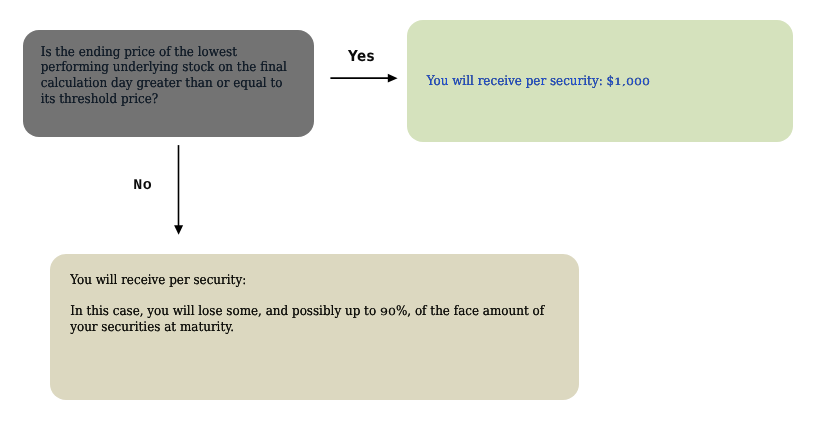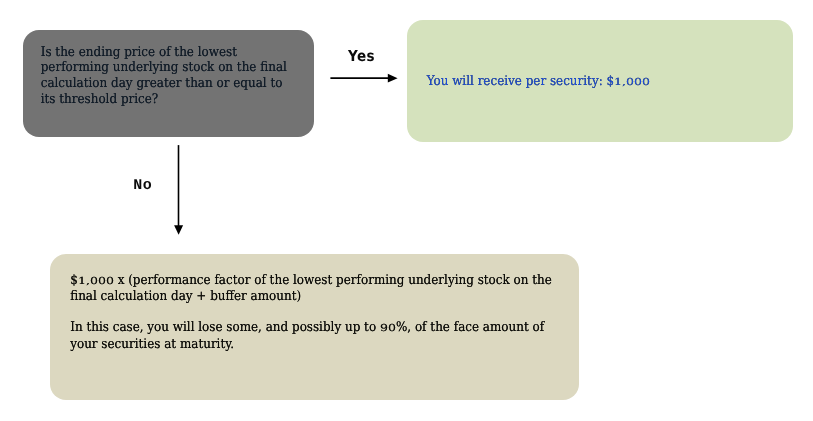--- a/index.html
+++ b/index.html
@@ -28,21 +28,21 @@
 
 <div id="stage">
   <div class="node" id="q-node" style="background: #737373;">
     <div class="txt">Is the ending price of the lowest performing underlying stock on the final calculation day greater than or equal to its threshold price?</div>
   </div>
   <div class="node" id="yes-node" style="background: rgb(213, 226, 189);">
     <div class="txt"><span>You will receive per security: $</span><span class="osf" style="margin-right: 8.32031px;">1,000</span></div>
   </div>
   <div class="node" id="no-node" style="background: rgb(220, 216, 192);">
     <div class="txt">
-      <p><span>$</span><span class="osf" style="margin-right: 8.32031px;">1,000</span><span> x (performance factor of the lowest performing underlying stock on the final calculation day + buffer amount)</span></p>
+      <p>You will receive per security:</p>
       <p><span>In this case, you will lose some, and possibly up to </span><span class="osf" style="margin-right: 3.69843px;">90</span><span>%, of the face amount of your securities at maturity.</span></p>
     </div>
   </div>
   <div class="label" id="yes-label">Yes</div>
   <div class="label" id="no-label">No</div>
   <svg class="arrows" viewBox="0 0 813 421">
     <g>
       <line x1="330.4" y1="78.1" x2="389.5" y2="78.1" stroke="#000" stroke-width="1.7"></line>
       <path d="M397.6 78.2 L387.8 73.8 L387.8 82.6 Z" fill="#000"></path>
     </g>

